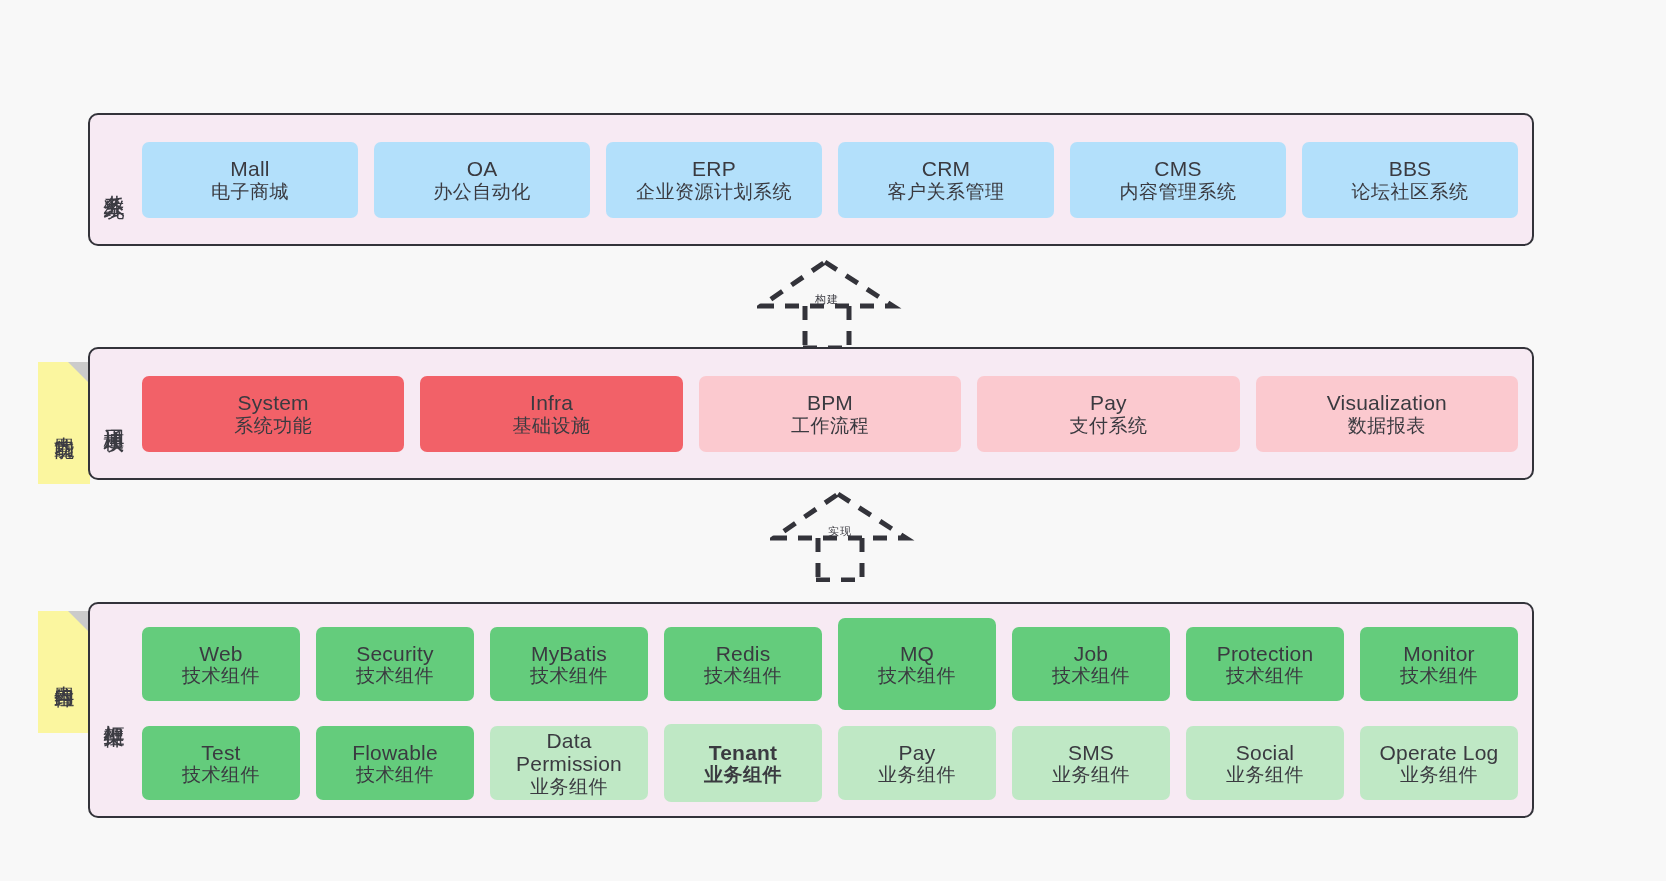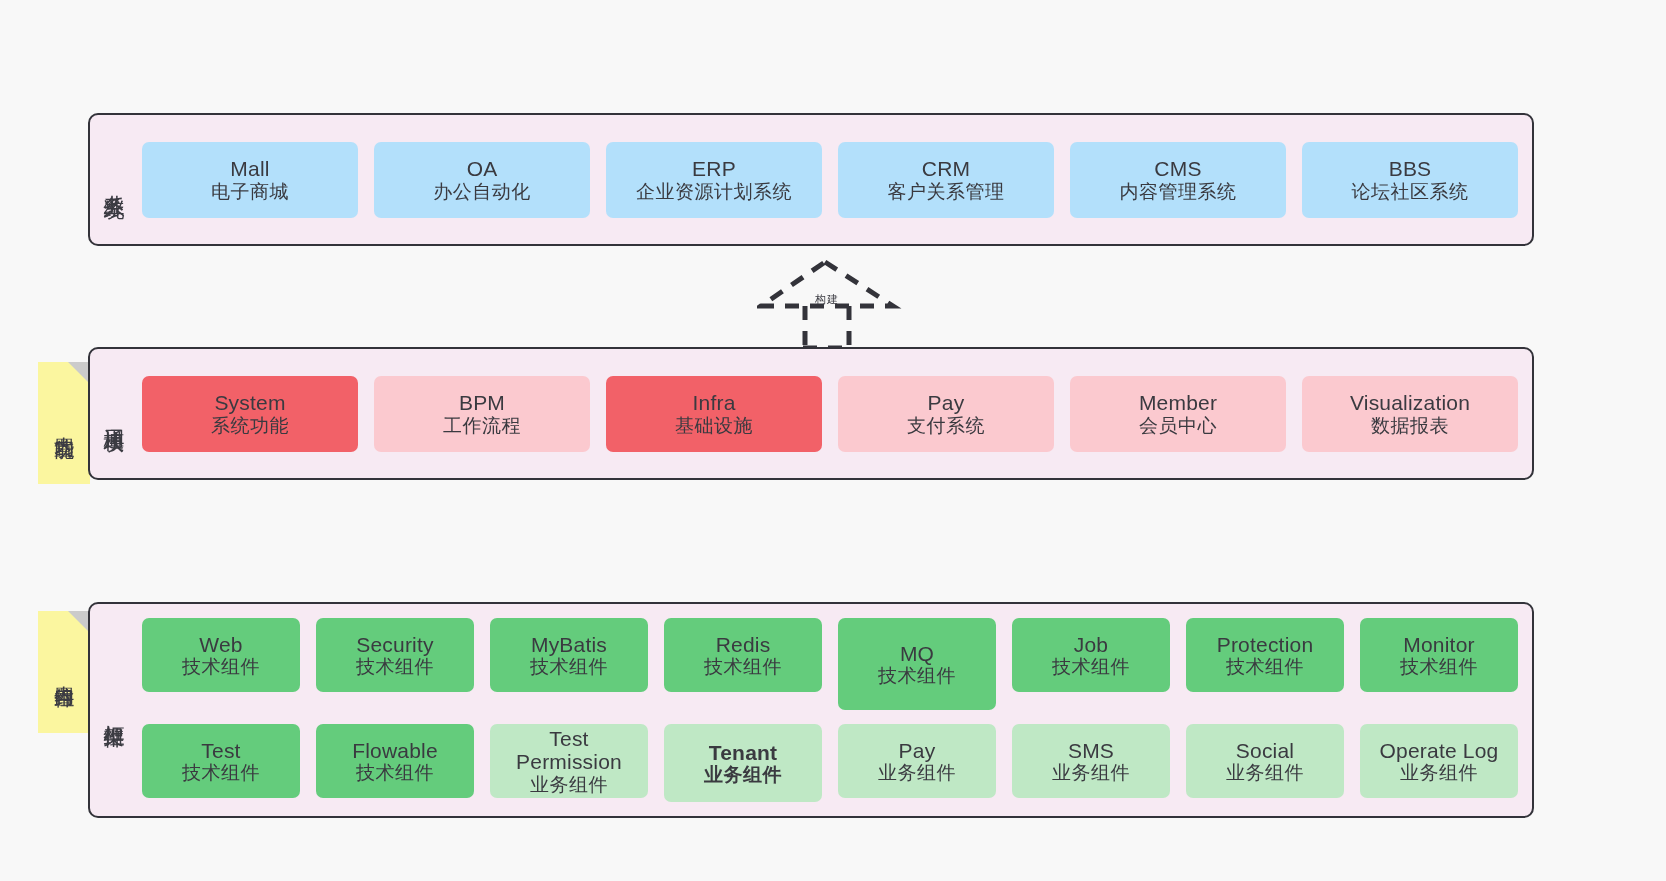--- a/index.html
+++ b/index.html
@@ -58,20 +58,21 @@
     flex-direction: column;
     justify-content: center;
     gap: 14px;
     padding: 0 14px 0 4px;
   }
 
   .row {
     display: flex;
     flex-direction: row;
     gap: 16px;
+    align-items: center;
   }
 
   .cell {
     flex: 1 1 0;
     border-radius: 7px;
     display: flex;
     flex-direction: column;
     align-items: center;
     justify-content: center;
     text-align: center;
@@ -189,44 +190,49 @@
   </div>
 
   <div class="layer" id="layer-common" style="left:88px; top:347px; width:1446px; height:133px;">
     <div class="layer-title">通用模块</div>
     <div class="layer-body">
       <div class="row">
         <div class="cell c-red" style="height:76px;">
           <span class="en">System</span>
           <span class="cn">系统功能</span>
         </div>
+        <div class="cell c-red" style="height:76px;">
+          <span class="en">Infra</span>
+          <span class="cn">基础设施</span>
+        </div>
         <div class="cell c-pink" style="height:76px;">
           <span class="en">BPM</span>
           <span class="cn">工作流程</span>
         </div>
-        <div class="cell c-red" style="height:76px;">
-          <span class="en">Infra</span>
-          <span class="cn">基础设施</span>
-        </div>
         <div class="cell c-pink" style="height:76px;">
           <span class="en">Pay</span>
           <span class="cn">支付系统</span>
         </div>
         <div class="cell c-pink" style="height:76px;">
-          <span class="en">Member</span>
-          <span class="cn">会员中心</span>
-        </div>
-        <div class="cell c-pink" style="height:76px;">
           <span class="en">Visualization</span>
           <span class="cn">数据报表</span>
         </div>
       </div>
     </div>
   </div>
 
+  <div class="arrow-wrap" style="left:770px; top:490px; width:150px; height:92px;">
+    <svg width="150" height="92" viewBox="0 0 150 92" xmlns="http://www.w3.org/2000/svg">
+      <polygon points="68,4 136,48 4,48" fill="#f8f8f8" stroke="#33333a" stroke-width="5" stroke-dasharray="14,11" stroke-linejoin="miter"></polygon>
+      <line x1="48" y1="48" x2="48" y2="92" stroke="#33333a" stroke-width="5" stroke-dasharray="14,11"></line>
+      <line x1="92" y1="48" x2="92" y2="92" stroke="#33333a" stroke-width="5" stroke-dasharray="14,11"></line>
+      <line x1="46" y1="90" x2="94" y2="90" stroke="#33333a" stroke-width="5" stroke-dasharray="14,11"></line>
+    </svg>
+    <span class="arrow-label" style="left:58px; top:34px;">实现</span>
+  </div>
 
   <div class="note" style="left:38px; top:611px; width:52px; height:122px;">
     <span class="note-fold"></span>
     <span class="note-text">内置组件</span>
   </div>
 
   <div class="layer" id="layer-framework" style="left:88px; top:602px; width:1446px; height:216px;">
     <div class="layer-title">框架组件</div>
     <div class="layer-body">
 
@@ -268,21 +274,21 @@
       <div class="row">
         <div class="cell c-green" style="height:74px;">
           <span class="en">Test</span>
           <span class="cn">技术组件</span>
         </div>
         <div class="cell c-green" style="height:74px;">
           <span class="en">Flowable</span>
           <span class="cn">技术组件</span>
         </div>
         <div class="cell c-lightgreen" style="height:74px;">
-          <span class="en">Test Permission</span>
+          <span class="en">Data Permission</span>
           <span class="cn">业务组件</span>
         </div>
         <div class="cell c-lightgreen" style="height:78px;font-weight:bold;">
           <span class="en">Tenant</span>
           <span class="cn">业务组件</span>
         </div>
         <div class="cell c-lightgreen" style="height:74px;">
           <span class="en">Pay</span>
           <span class="cn">业务组件</span>
         </div>

